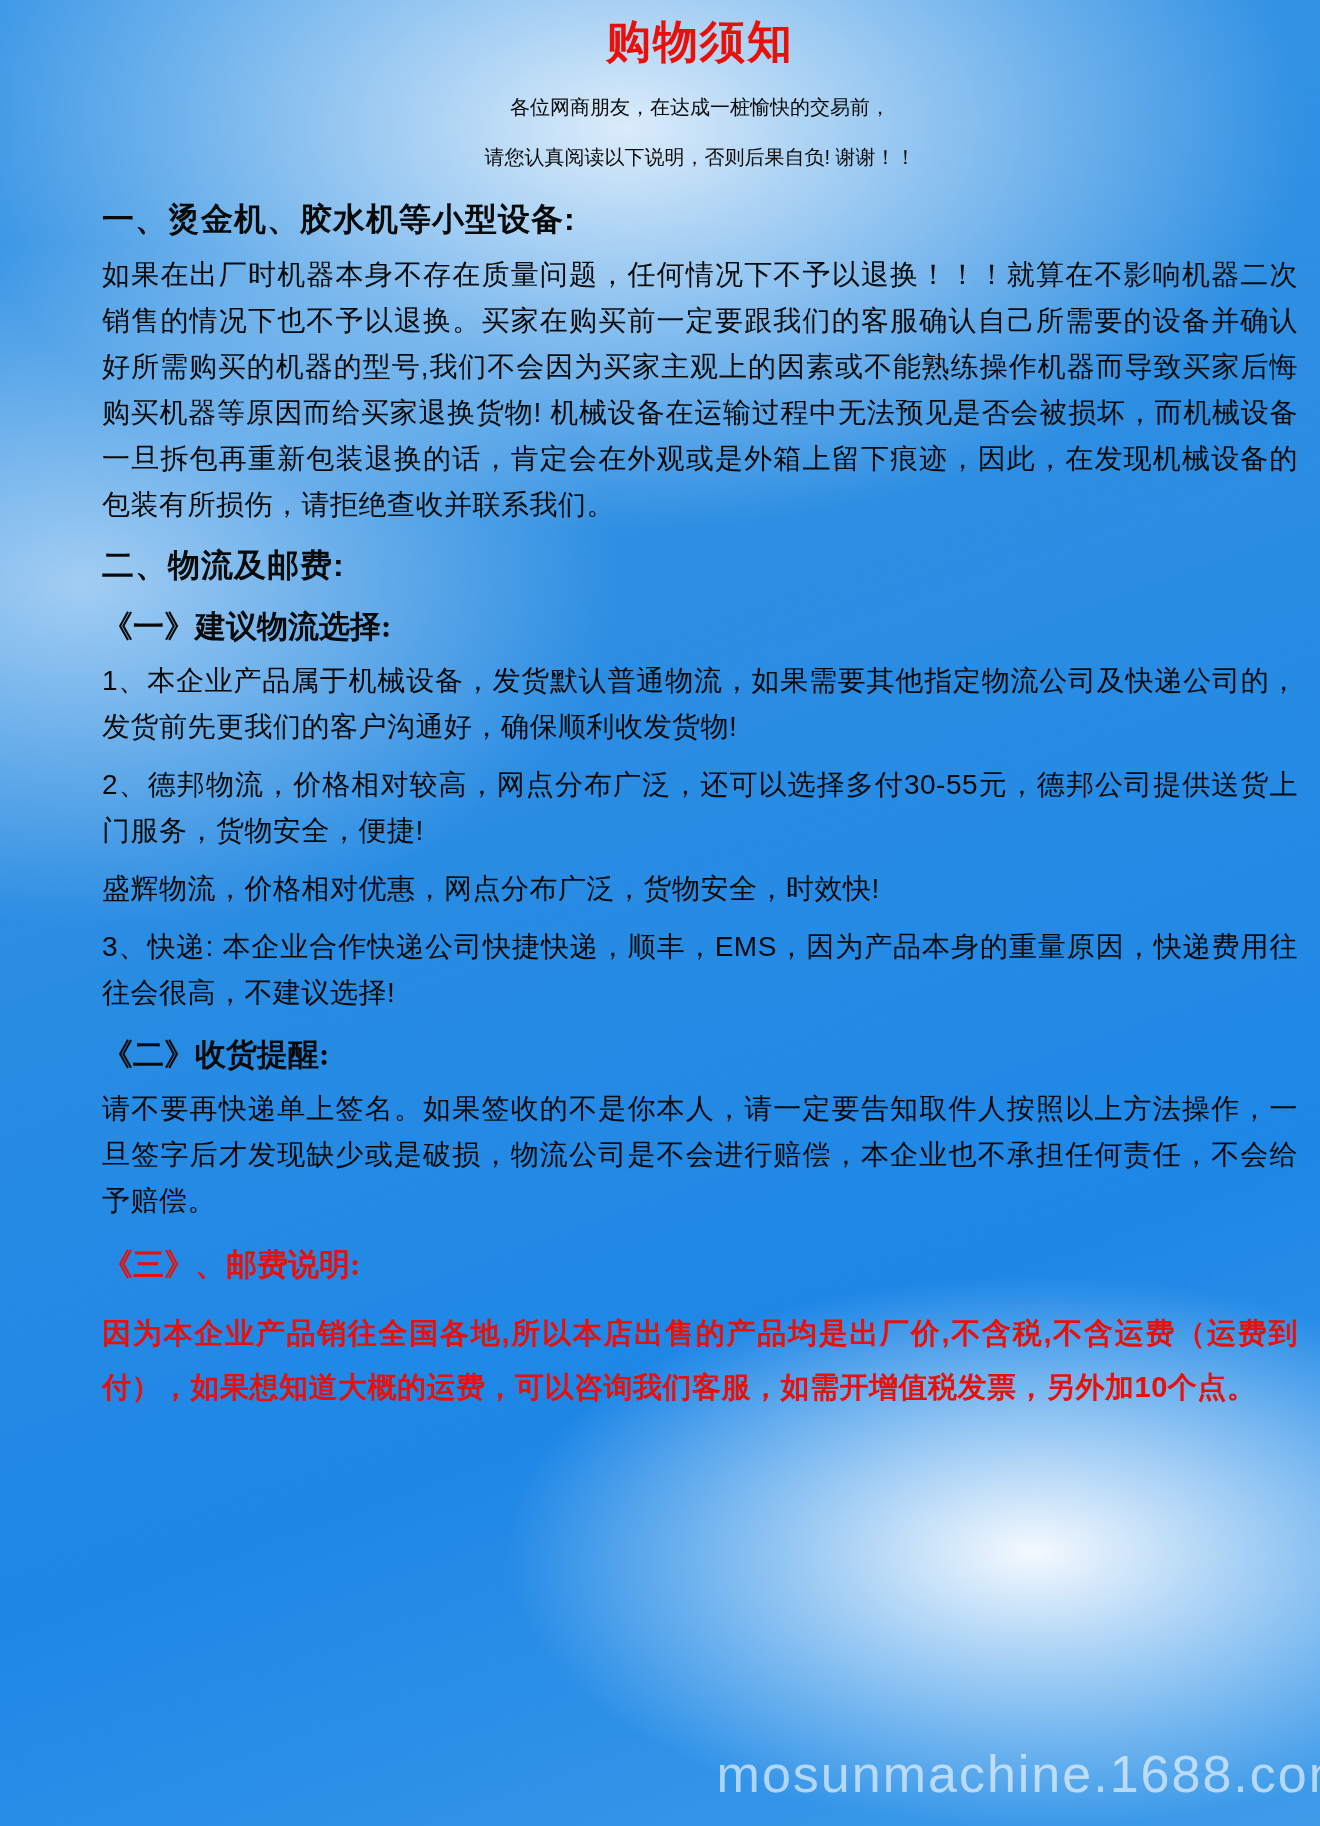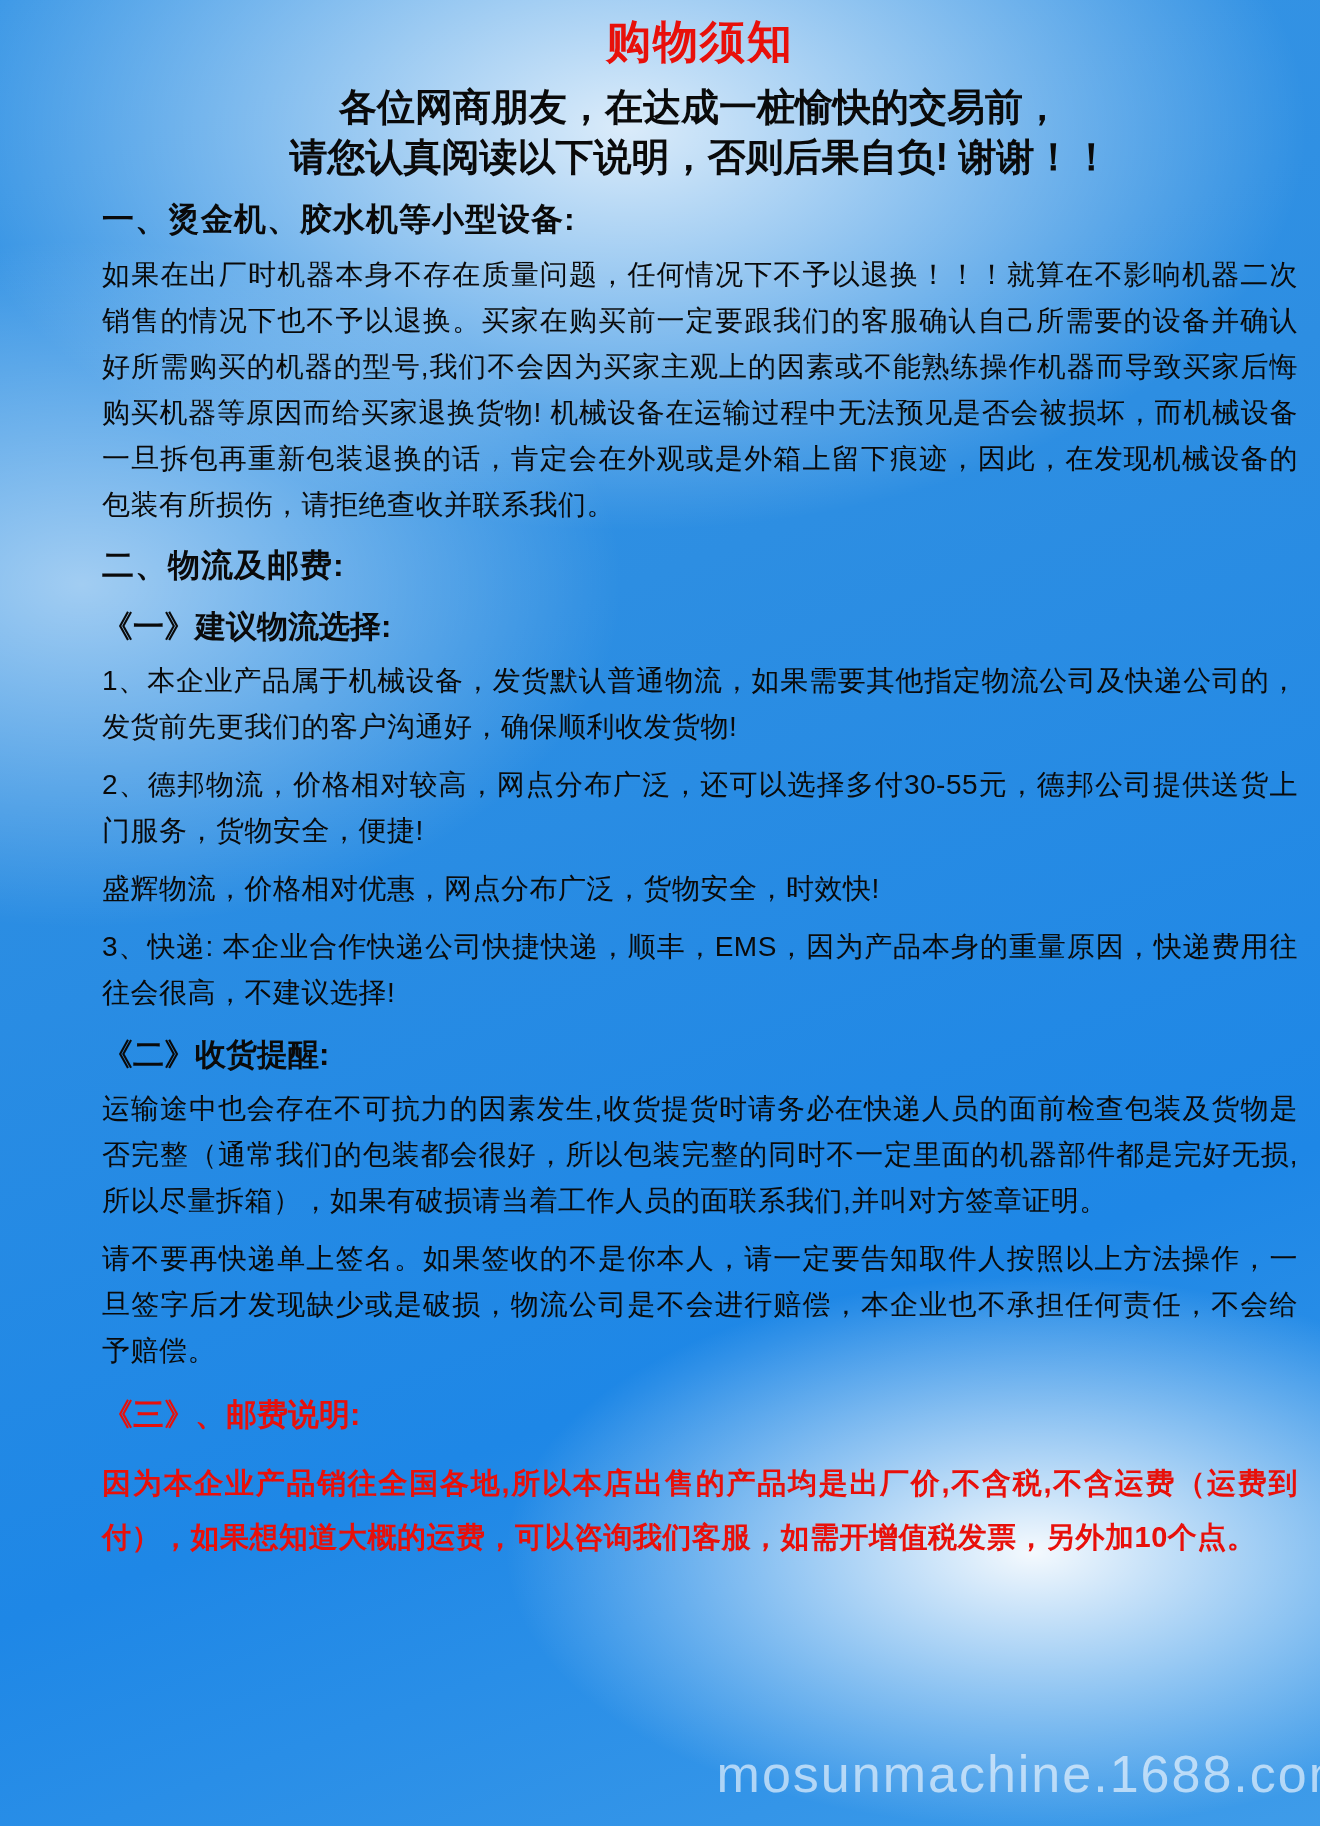--- a/index.html
+++ b/index.html
@@ -22,36 +22,37 @@
     text-align:center;
     color:#e8100a;
     font-size:45px;
     font-weight:700;
     letter-spacing:2px;
   }
   .intro{
     margin:0;
     text-align:center;
     color:#0a0a0a;
-    font-size:38px;
-    font-weight:700;
+    font-size:20px;
+    font-weight:400;
     line-height:50px;
   }
   .sec-heading{
     margin:16px 0 6px 0;
     color:#0a0a0a;
     font-size:32px;
     font-weight:700;
     letter-spacing:1px;
   }
   .sub-heading{
     margin:18px 0 8px 0;
     color:#0a0a0a;
     font-size:31px;
     font-weight:700;
+    font-family:Liberation Serif, serif;
   }
   .body-para{
     margin:10px 0 12px 0;
     color:#0a0a0a;
     font-size:28px;
     font-weight:500;
     line-height:46px;
     text-align:justify;
     letter-spacing:.5px;
   }
@@ -89,21 +90,20 @@
 
     <h2 class="sec-heading">二、物流及邮费:</h2>
 
     <h3 class="sub-heading">《一》建议物流选择:</h3>
     <p class="body-para">1、本企业产品属于机械设备，发货默认普通物流，如果需要其他指定物流公司及快递公司的，发货前先更我们的客户沟通好，确保顺利收发货物!</p>
     <p class="body-para">2、德邦物流，价格相对较高，网点分布广泛，还可以选择多付30-55元，德邦公司提供送货上门服务，货物安全，便捷!</p>
     <p class="body-para">盛辉物流，价格相对优惠，网点分布广泛，货物安全，时效快!</p>
     <p class="body-para">3、快递: 本企业合作快递公司快捷快递，顺丰，EMS，因为产品本身的重量原因，快递费用往往会很高，不建议选择!</p>
 
     <h3 class="sub-heading">《二》收货提醒:</h3>
-    <p class="body-para">运输途中也会存在不可抗力的因素发生,收货提货时请务必在快递人员的面前检查包装及货物是否完整（通常我们的包装都会很好，所以包装完整的同时不一定里面的机器部件都是完好无损,所以尽量拆箱），如果有破损请当着工作人员的面联系我们,并叫对方签章证明。</p>
     <p class="body-para">请不要再快递单上签名。如果签收的不是你本人，请一定要告知取件人按照以上方法操作，一旦签字后才发现缺少或是破损，物流公司是不会进行赔偿，本企业也不承担任何责任，不会给予赔偿。</p>
 
     <h3 class="sub-heading red">《三》、邮费说明:</h3>
     <p class="body-para red red-para">因为本企业产品销往全国各地,所以本店出售的产品均是出厂价,不含税,不含运费（运费到付），如果想知道大概的运费，可以咨询我们客服，如需开增值税发票，另外加10个点。</p>
 
   </div>
 
   <div class="watermark">mosunmachine.1688.com</div>
 </div>
 

